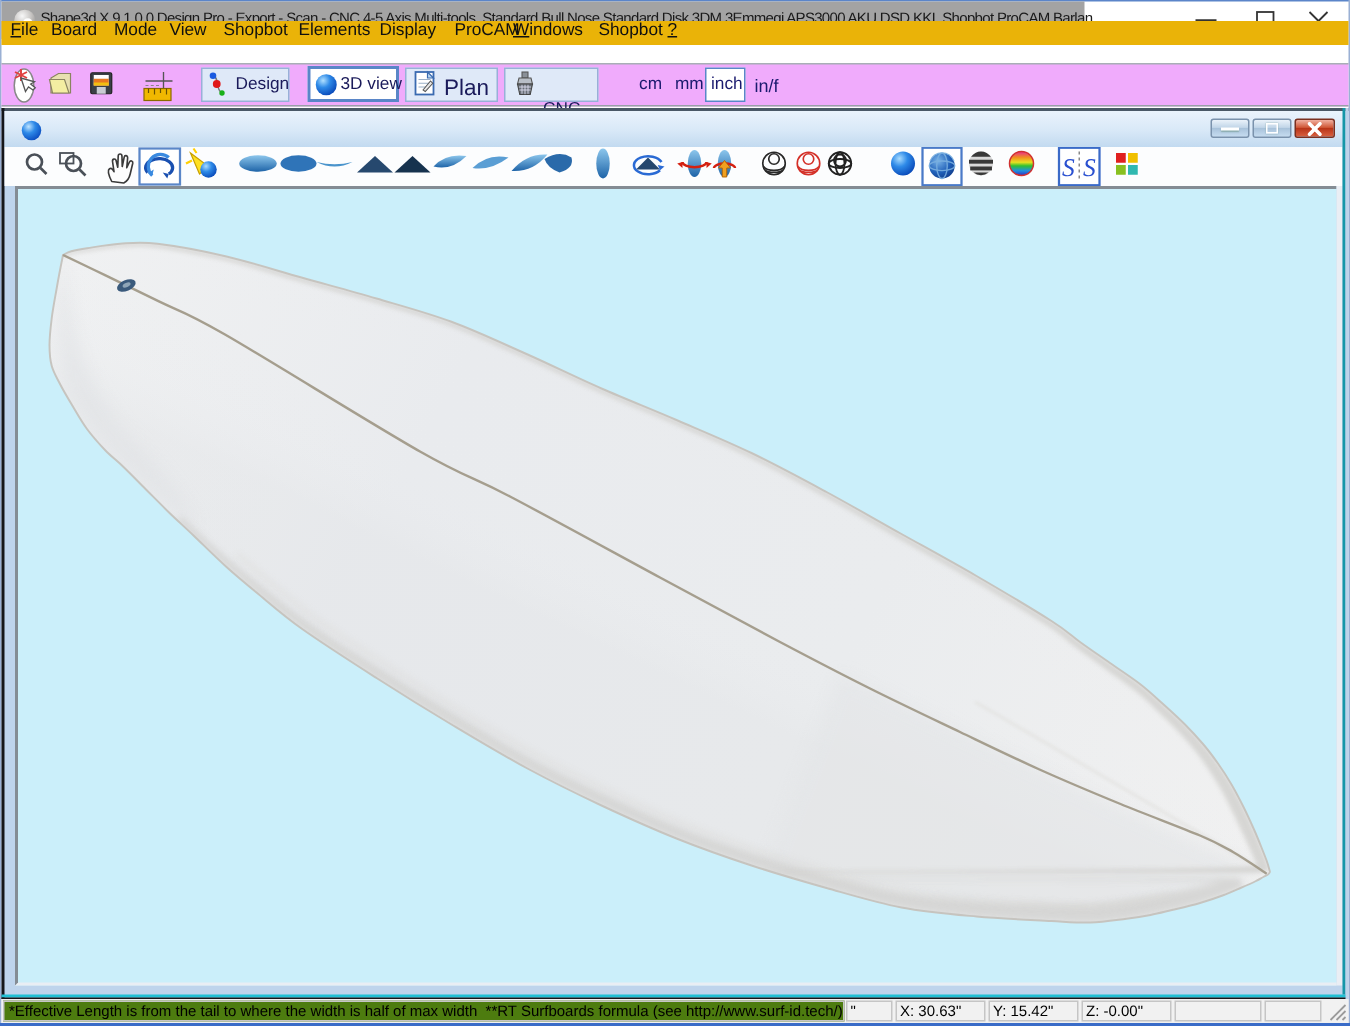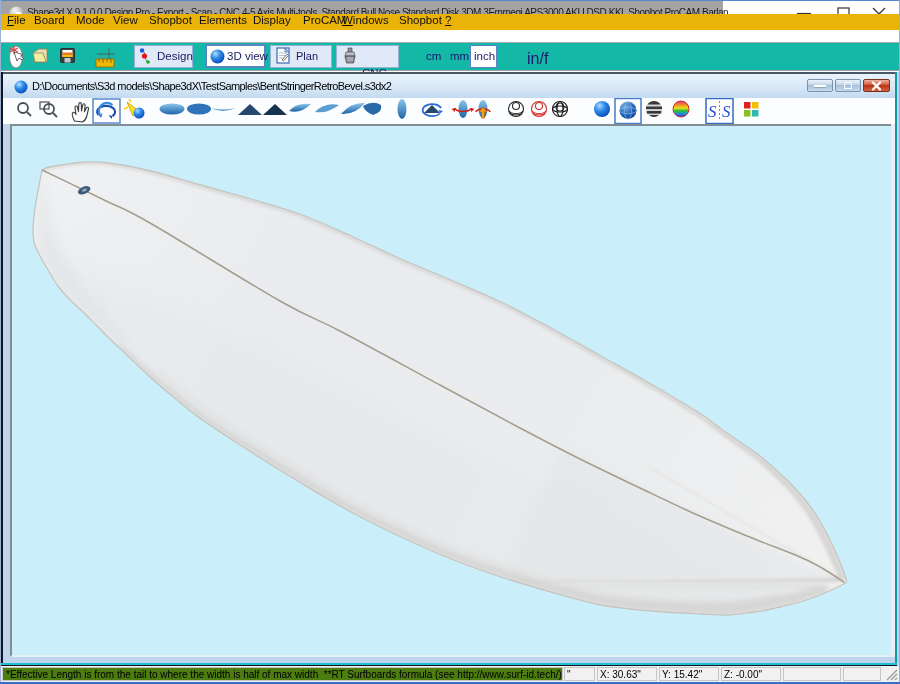--- a/index.html
+++ b/index.html
@@ -37,21 +37,21 @@
   <span class="abs" style="left:112px">View</span>
   <span class="abs" style="left:148px">Shopbot</span>
   <span class="abs" style="left:198px">Elements</span>
   <span class="abs" style="left:252px">Display</span>
   <span class="abs" style="left:302px">ProCAM</span>
   <span class="abs" style="left:341px"><u>W</u>indows</span>
   <span class="abs" style="left:398px">Shopbot</span>
   <span class="abs" style="left:444px"><u>?</u></span>
 </div>
 
-<div class="abs" style="left:1px;top:42px;width:898px;height:29px;background:#14b8a6;border-top:1px solid #a8aeb6;border-bottom:1px solid #9aa0a8">
+<div class="abs" style="left:1px;top:42px;width:898px;height:29px;background:#f0abfc;border-top:1px solid #a8aeb6;border-bottom:1px solid #9aa0a8">
   <svg class="abs" style="left:0;top:0" width="430" height="27" viewBox="0 0 430 27">
     <ellipse cx="15" cy="14" rx="6.5" ry="11" fill="#fff" stroke="#888" stroke-width="1"></ellipse>
     <g stroke="#e04040" stroke-width="1.3">
         <line x1="13" y1="3" x2="13" y2="11"></line>
         <line x1="9" y1="5" x2="17" y2="9"></line>
         <line x1="17" y1="5" x2="9" y2="9"></line>
       </g>
     <path d="M13,9 l3,9 l2,-3 l3,2 l1.5,-1.5 l-3,-2.5 l2.5,-1.5 z" fill="#fff" stroke="#555" stroke-width="0.9"></path>
     <g transform="translate(32,5)">
       <path d="M1,4 L6,1 L14,1 L14,14 L1,14 Z" fill="#e8e0b0" stroke="#8a8460" stroke-width="0.8"></path>
@@ -101,40 +101,40 @@
   <svg class="abs" style="left:275px;top:4px" width="16" height="18" viewBox="0 0 16 18">
     <rect x="1" y="1" width="12" height="15" fill="#fff" stroke="#3a6ab0" stroke-width="1.2"></rect>
     <path d="M9,1 L13,5 L9,5 Z" fill="#bcd8f0" stroke="#3a6ab0" stroke-width="0.8"></path>
     <g stroke="#9ab0c8" stroke-width="0.8">
         <line x1="3" y1="6" x2="11" y2="6"></line>
         <line x1="3" y1="8.5" x2="11" y2="8.5"></line>
         <line x1="3" y1="11" x2="8" y2="11"></line>
       </g>
     <path d="M6,13 L11,7 L12.5,8.5 L7.5,14 Z" fill="#e8e8e8" stroke="#555" stroke-width="0.7"></path>
   </svg>
-  <div class="abs" style="left:295px;top:7px;font-size:11px;color:#1a1a5a">Plan</div>
+  <div class="abs" style="left:295px;top:7px;font-size:15px;color:#1a1a5a">Plan</div>
   <div class="abs" style="left:335px;top:2px;width:63px;height:23px;background:#dfe9f8;border:1px solid #98b0d8;"></div>
   <svg class="abs" style="left:341px;top:4px" width="16" height="18" viewBox="0 0 16 18">
     <rect x="6" y="1" width="4" height="4" fill="#8a9098" stroke="#555" stroke-width="0.7"></rect>
     <path d="M4,5 L12,5 L13,9 L3,9 Z" fill="#b8bec6" stroke="#555" stroke-width="0.7"></path>
     <path d="M3,9 L13,9 L11.5,16 L4.5,16 Z" fill="#6a7078" stroke="#444" stroke-width="0.7"></path>
     <g stroke="#dde" stroke-width="0.6">
         <line x1="4" y1="11" x2="12" y2="11"></line>
         <line x1="4.3" y1="13" x2="11.7" y2="13"></line>
         <line x1="6" y1="9.5" x2="6" y2="15.5"></line>
         <line x1="8" y1="9.5" x2="8" y2="15.8"></line>
         <line x1="10" y1="9.5" x2="10" y2="15.5"></line>
       </g>
   </svg>
   <div class="abs" style="left:361px;top:24px;font-size:11.5px;color:#1a1a5a">CNC</div>
   <div class="abs" style="left:425px;top:7px;font-size:11.5px;color:#1a1a6e">cm</div>
   <div class="abs" style="left:449px;top:7px;font-size:11.5px;color:#1a1a6e">mm</div>
   <div class="abs" style="left:469px;top:2px;width:27px;height:23px;background:#fff;border:1px solid #5a86c8"></div>
   <div class="abs" style="left:473px;top:7px;font-size:11.5px;color:#1a1a6e">inch</div>
-  <div class="abs" style="left:526px;top:7px;font-size:16px;color:#1a1a6e">in/f</div>
+  <div class="abs" style="left:502px;top:7px;font-size:12px;color:#1a1a6e">in/f</div>
 </div>
 
 <div class="abs" style="left:1px;top:72px;width:898px;height:594px;background:#bed4ec">
   <div class="abs" style="left:0;top:0;width:898px;height:2px;background:#4a5866"></div>
   <div class="abs" style="left:0;top:0;width:2px;height:594px;background:#15161a"></div>
   <div class="abs" style="left:2px;top:2px;width:894px;height:24px;background:linear-gradient(#eaf3fc,#d8e8f7 55%,#c2daf0)"></div>
   <div class="abs" style="left:894px;top:0;width:2px;height:26px;background:#1596a8"></div>
   <div class="abs" style="left:896px;top:0;width:2px;height:26px;background:#bcd2ea"></div>
   <div class="abs" style="left:0;top:591px;width:896px;height:1.5px;background:#20c0d4"></div>
   <div class="abs" style="left:0;top:592.5px;width:896px;height:1.5px;background:#15161a"></div>
@@ -142,21 +142,20 @@
   <svg class="abs" style="left:13px;top:8px" width="14" height="14" viewBox="0 0 14 14">
     <defs>
         <radialGradient id="csph" cx="35%" cy="30%" r="75%">
           <stop offset="0%" stop-color="#bfe4ff"></stop>
           <stop offset="45%" stop-color="#2e8ae8"></stop>
           <stop offset="100%" stop-color="#0a4cc0"></stop>
         </radialGradient>
       </defs>
     <circle cx="7" cy="7" r="6.5" fill="url(#csph)"></circle>
   </svg>
-  <div class="abs" style="left:31px;top:8px;font-size:11px;letter-spacing:-0.59px;color:#000">D:\Documents\S3d models\Shape3dX\TestSamples\BentStringerRetroBevel.s3dx2</div>
 
   <div class="abs" style="left:806px;top:7px;width:26px;height:13px;border:1px solid #7a92ac;border-radius:2px;background:linear-gradient(#eaf2fa,#c2d6e8 45%,#a8c2da 50%,#c6dcf0)"></div>
   <div class="abs" style="left:813px;top:12.5px;width:12px;height:2.5px;background:#fff;box-shadow:0 1px 1px #8aa"></div>
   <div class="abs" style="left:834px;top:7px;width:26px;height:13px;border:1px solid #7a92ac;border-radius:2px;background:linear-gradient(#eaf2fa,#c2d6e8 45%,#a8c2da 50%,#c6dcf0)"></div>
   <div class="abs" style="left:843px;top:9.5px;width:8px;height:7px;border:1.6px solid #fff;box-shadow:0 0 1px #8aa"></div>
   <div class="abs" style="left:862px;top:7px;width:27px;height:13px;border:1px solid #7a3020;border-radius:2px;background:linear-gradient(#f0b0a0,#d05838 45%,#b83418 50%,#d86040)"></div>
   <svg class="abs" style="left:868px;top:8.5px" width="15" height="10" viewBox="0 0 15 10">
     <g stroke="#fff" stroke-width="2.4" stroke-linecap="round">
         <line x1="4" y1="1.5" x2="11" y2="8.5"></line>
         <line x1="11" y1="1.5" x2="4" y2="8.5"></line>

